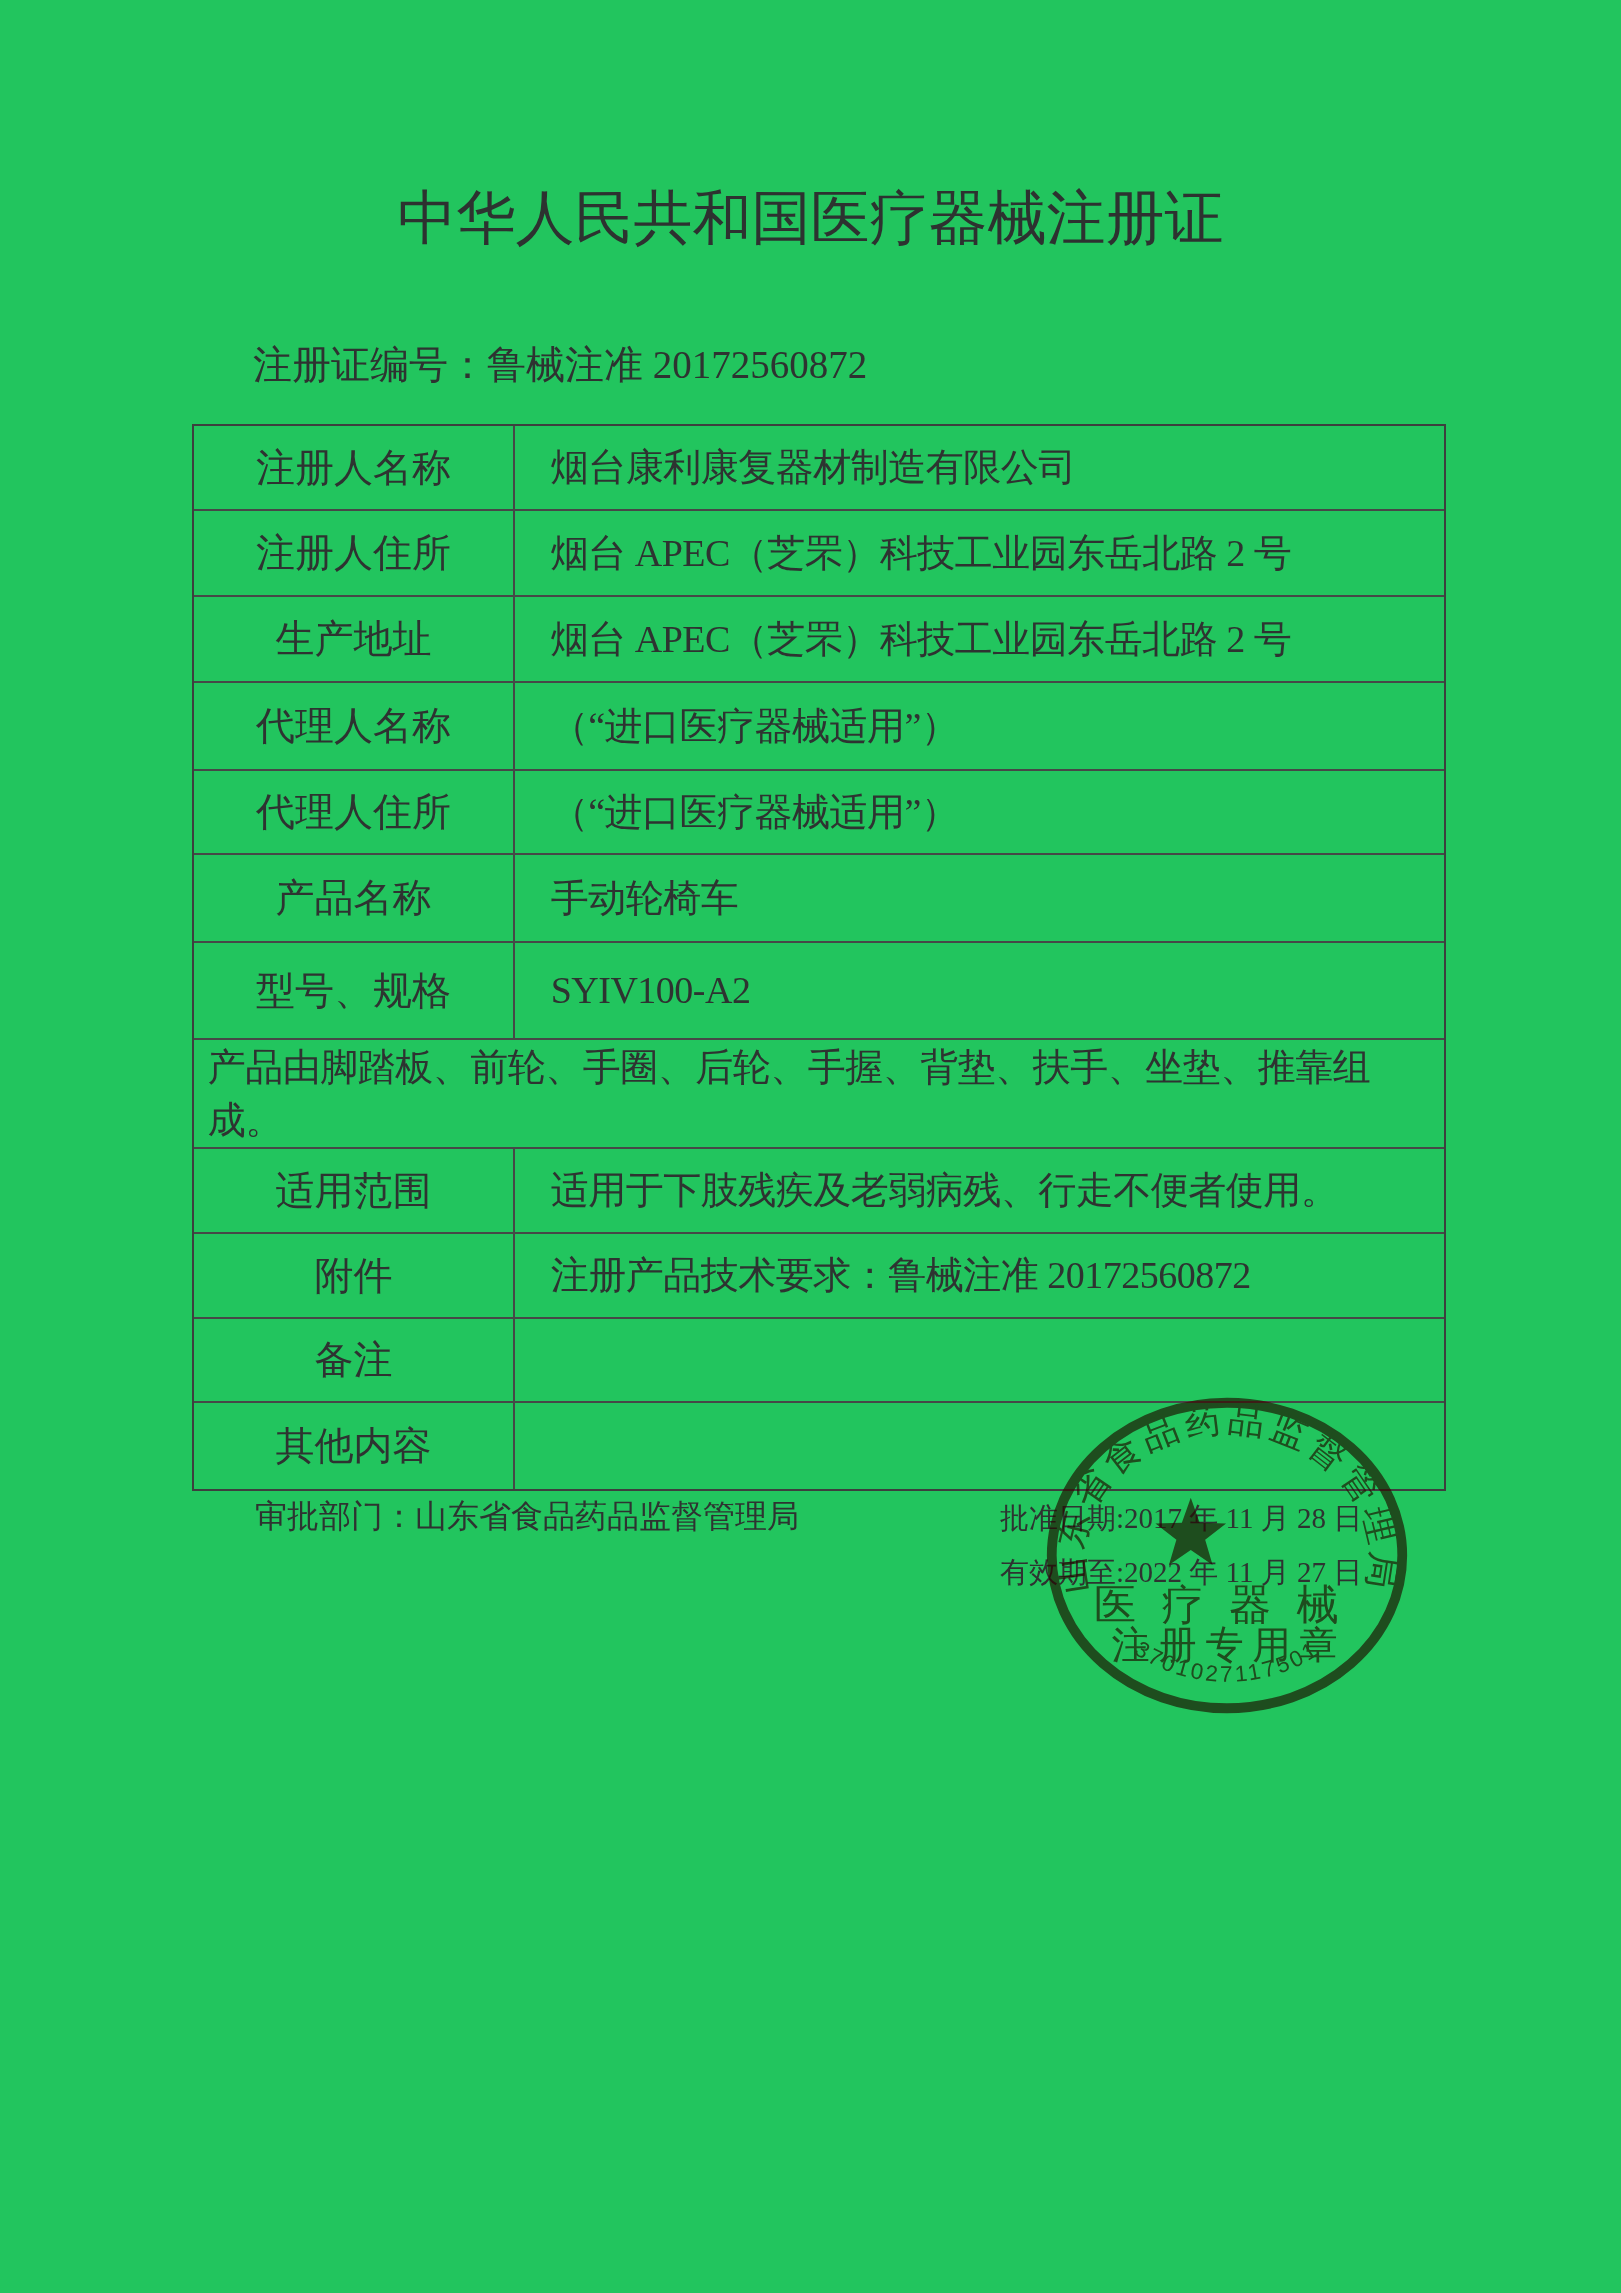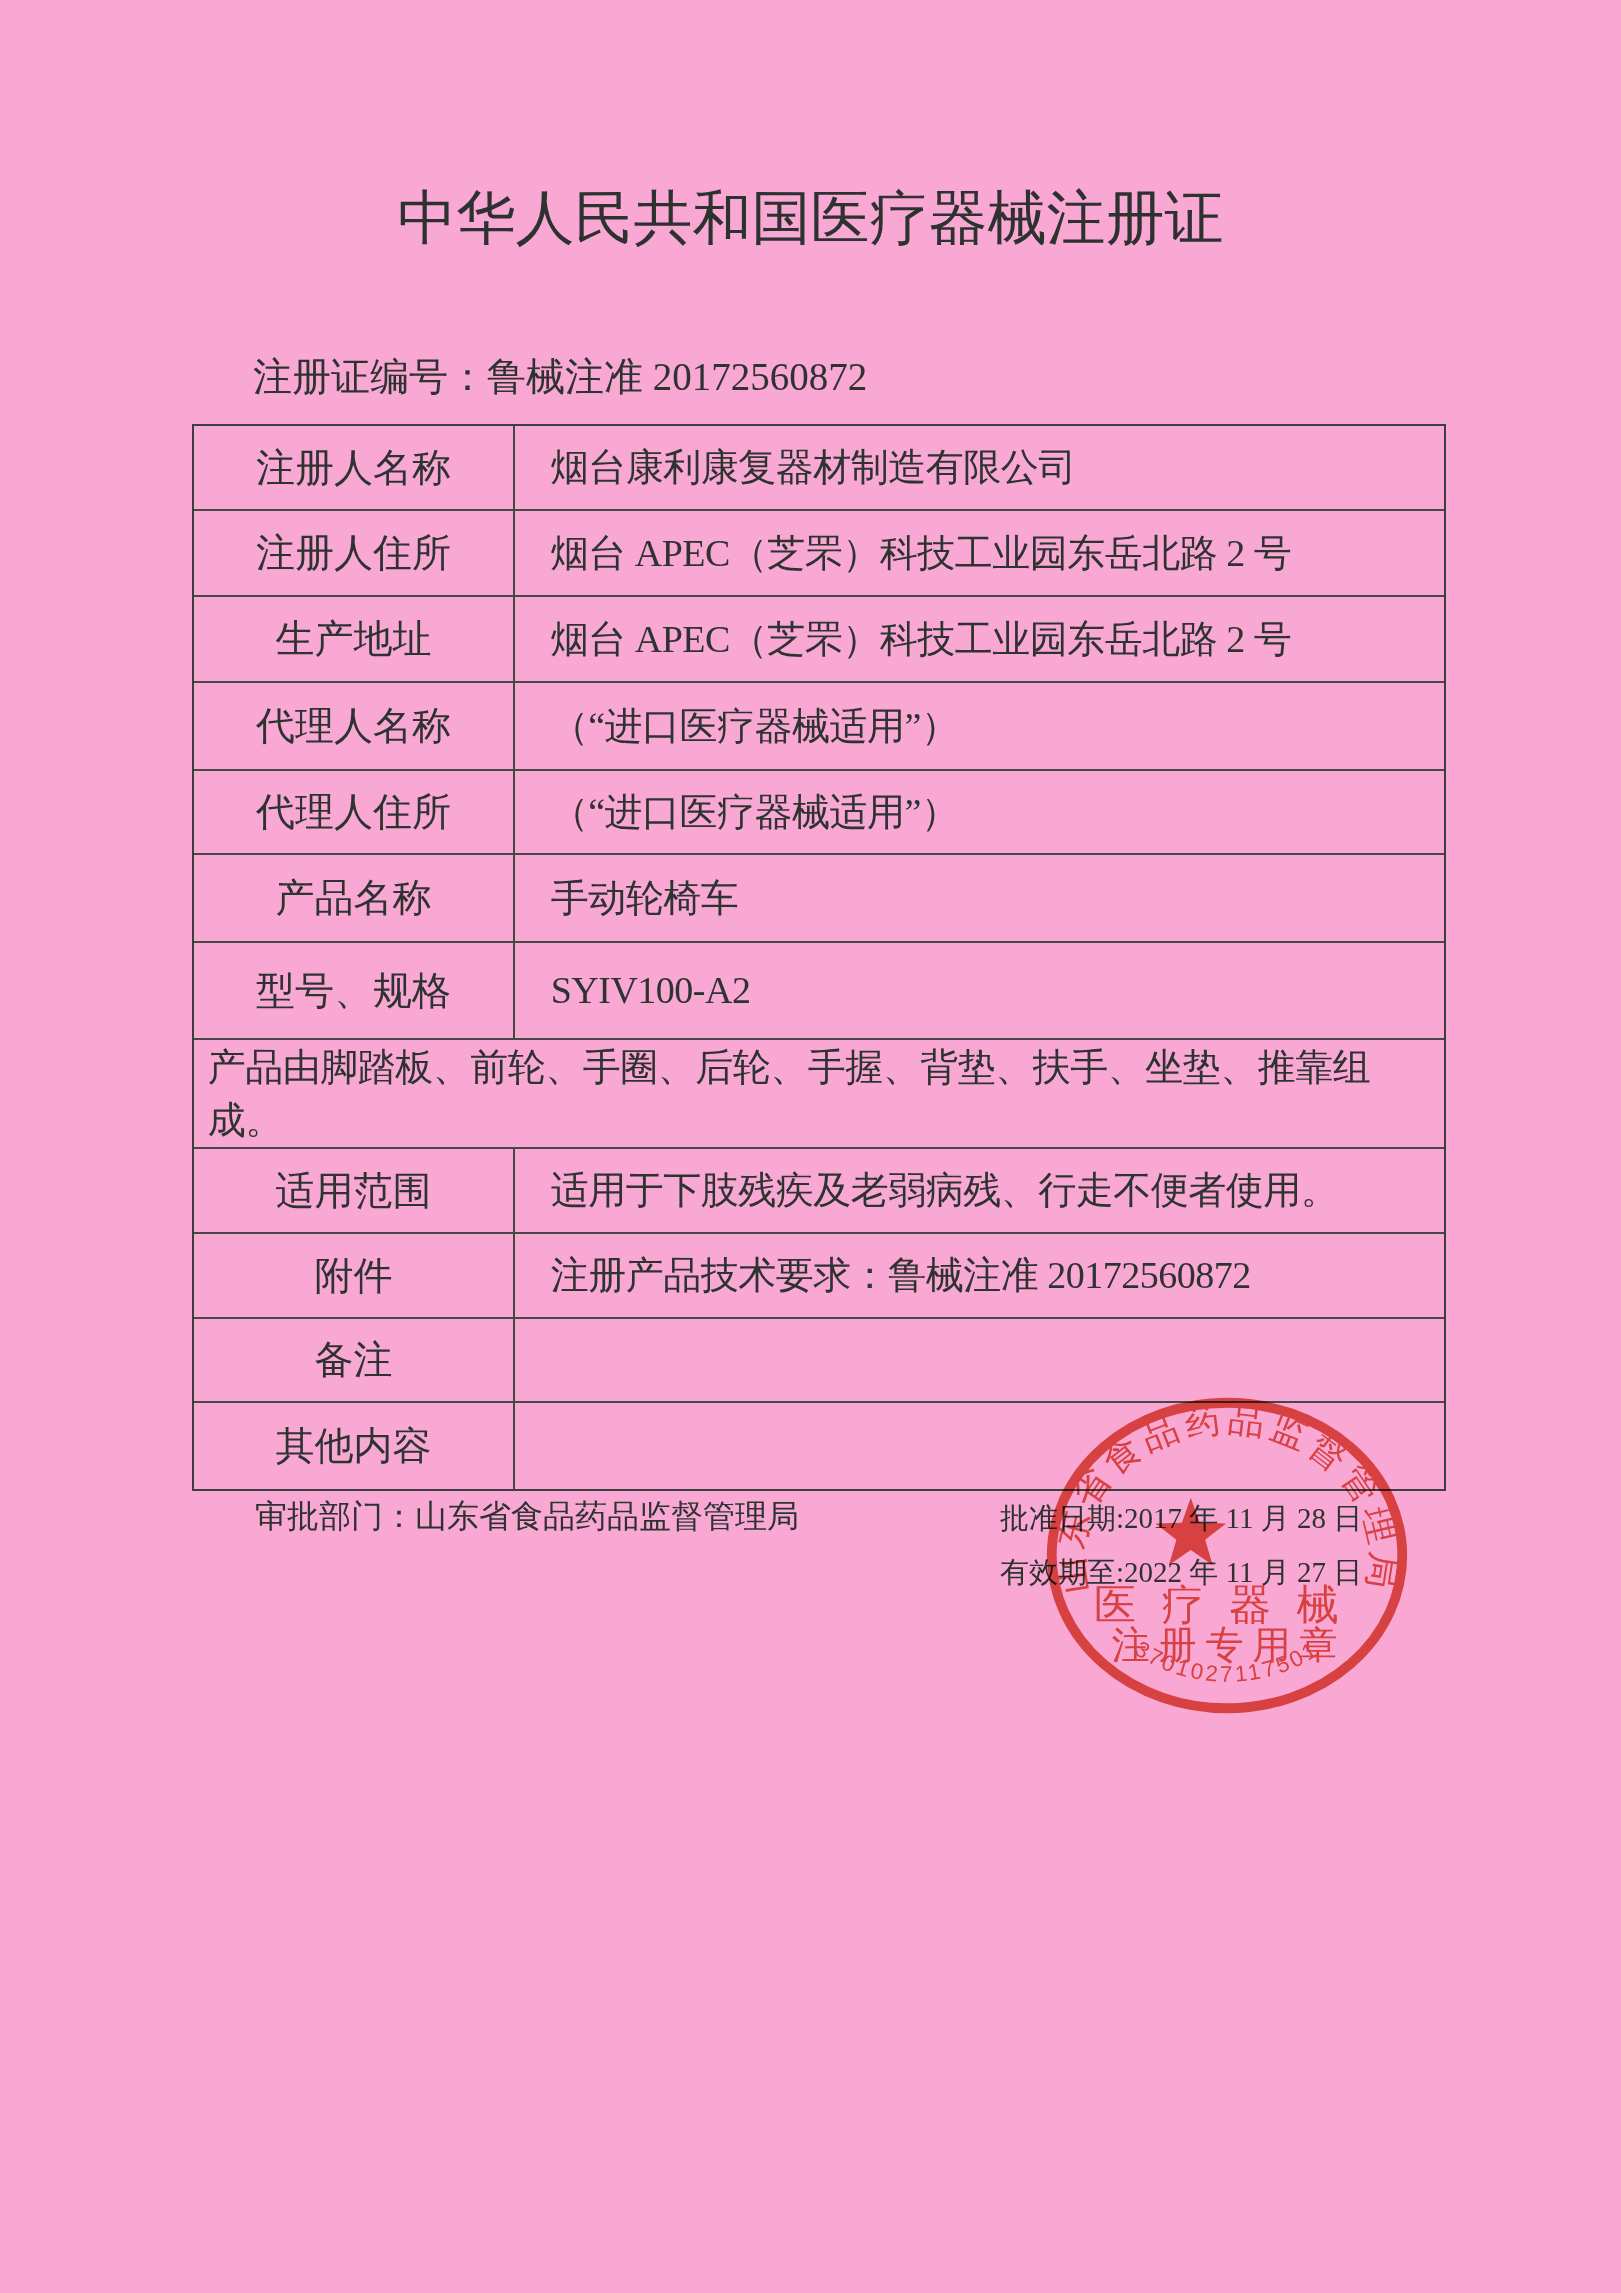--- a/index.html
+++ b/index.html
@@ -1,33 +1,33 @@
 <!DOCTYPE html>
 <html><head>
 <meta charset="utf-8">
 <style>
   html,body{margin:0;padding:0;background:#ffffff;}
   .page{
     position:relative;
     width:1621px;height:2294px;
-    background:#f9a8d4;
+    background:#22c55e;
     font-family:"Liberation Serif","DejaVu Serif",serif;
     color:#2e3331;
     overflow:hidden;
   }
   .doc-title{
     position:absolute;top:186px;left:0;width:100%;
     text-align:center;
     font-size:59px;line-height:65px;
     letter-spacing:0px;
     color:#2d3230;
     white-space:nowrap;
   }
   .cert-line{
-    position:absolute;top:354px;left:253px;
+    position:absolute;top:342px;left:253px;
     font-size:39px;line-height:45px;
     white-space:nowrap;
   }
   .reg-table{
     position:absolute;left:192px;top:424px;width:1254px;
     border:2.9px solid #3d3f3e;
     box-sizing:border-box;
     background:transparent;
   }
   .t-row{display:flex;box-sizing:border-box;gap:22px;}

